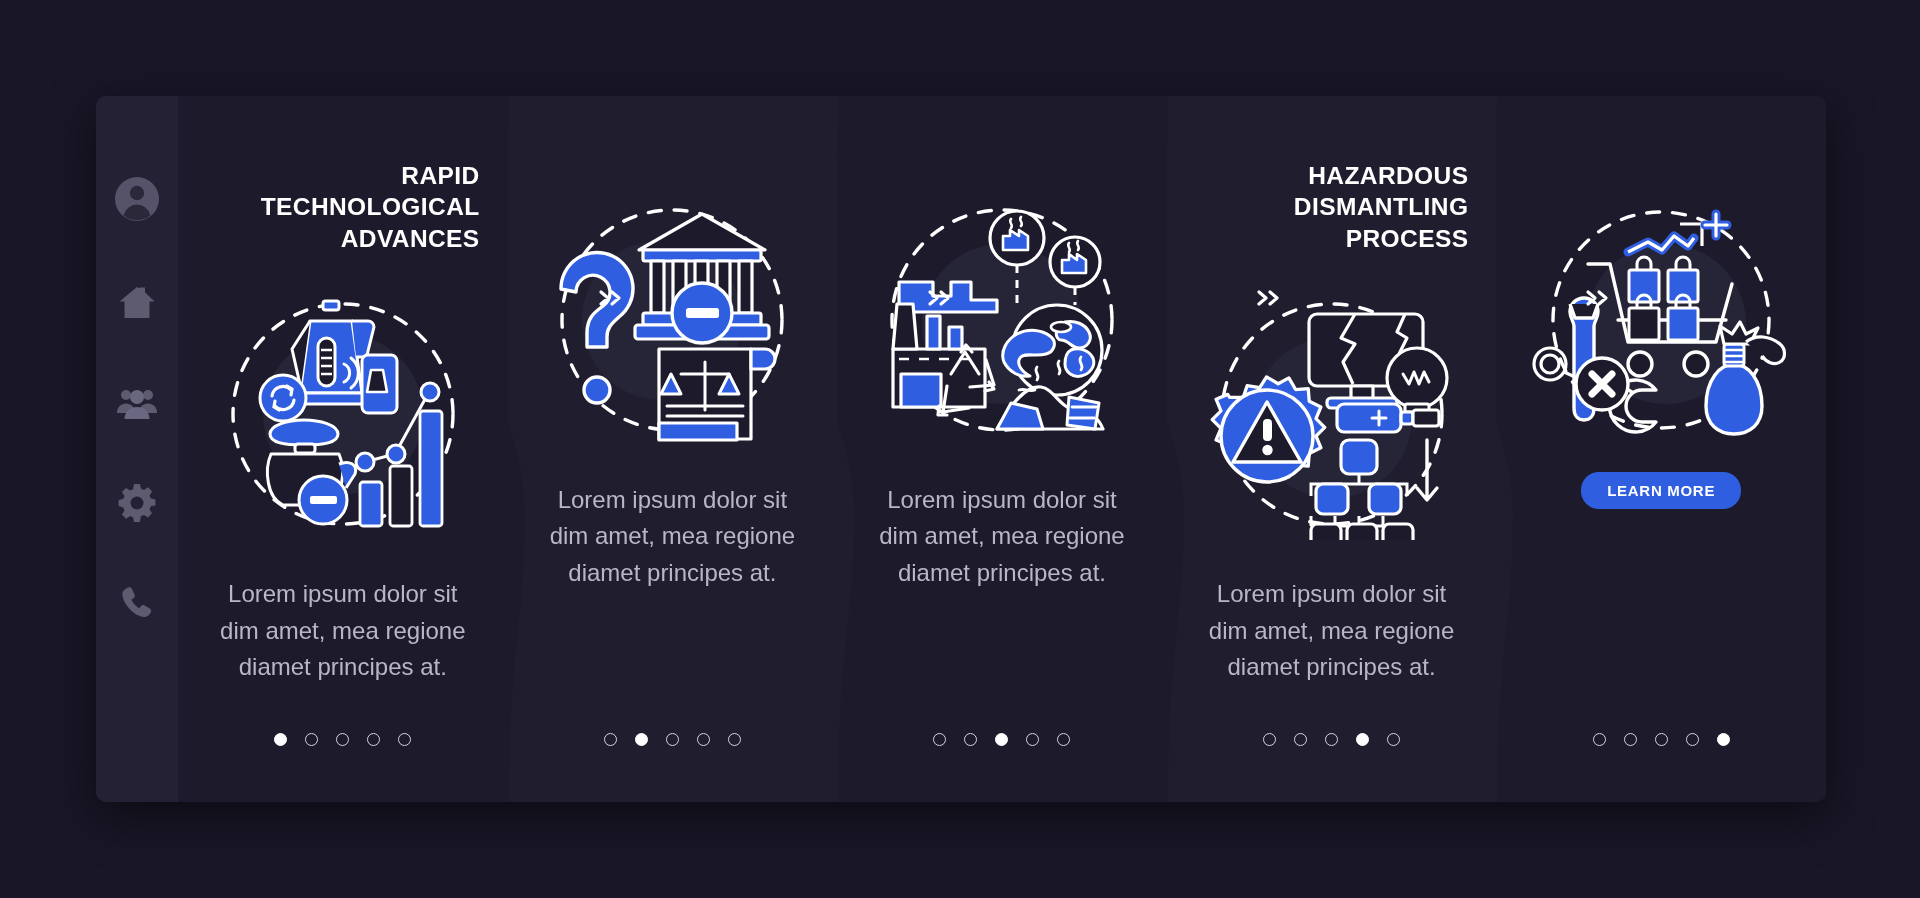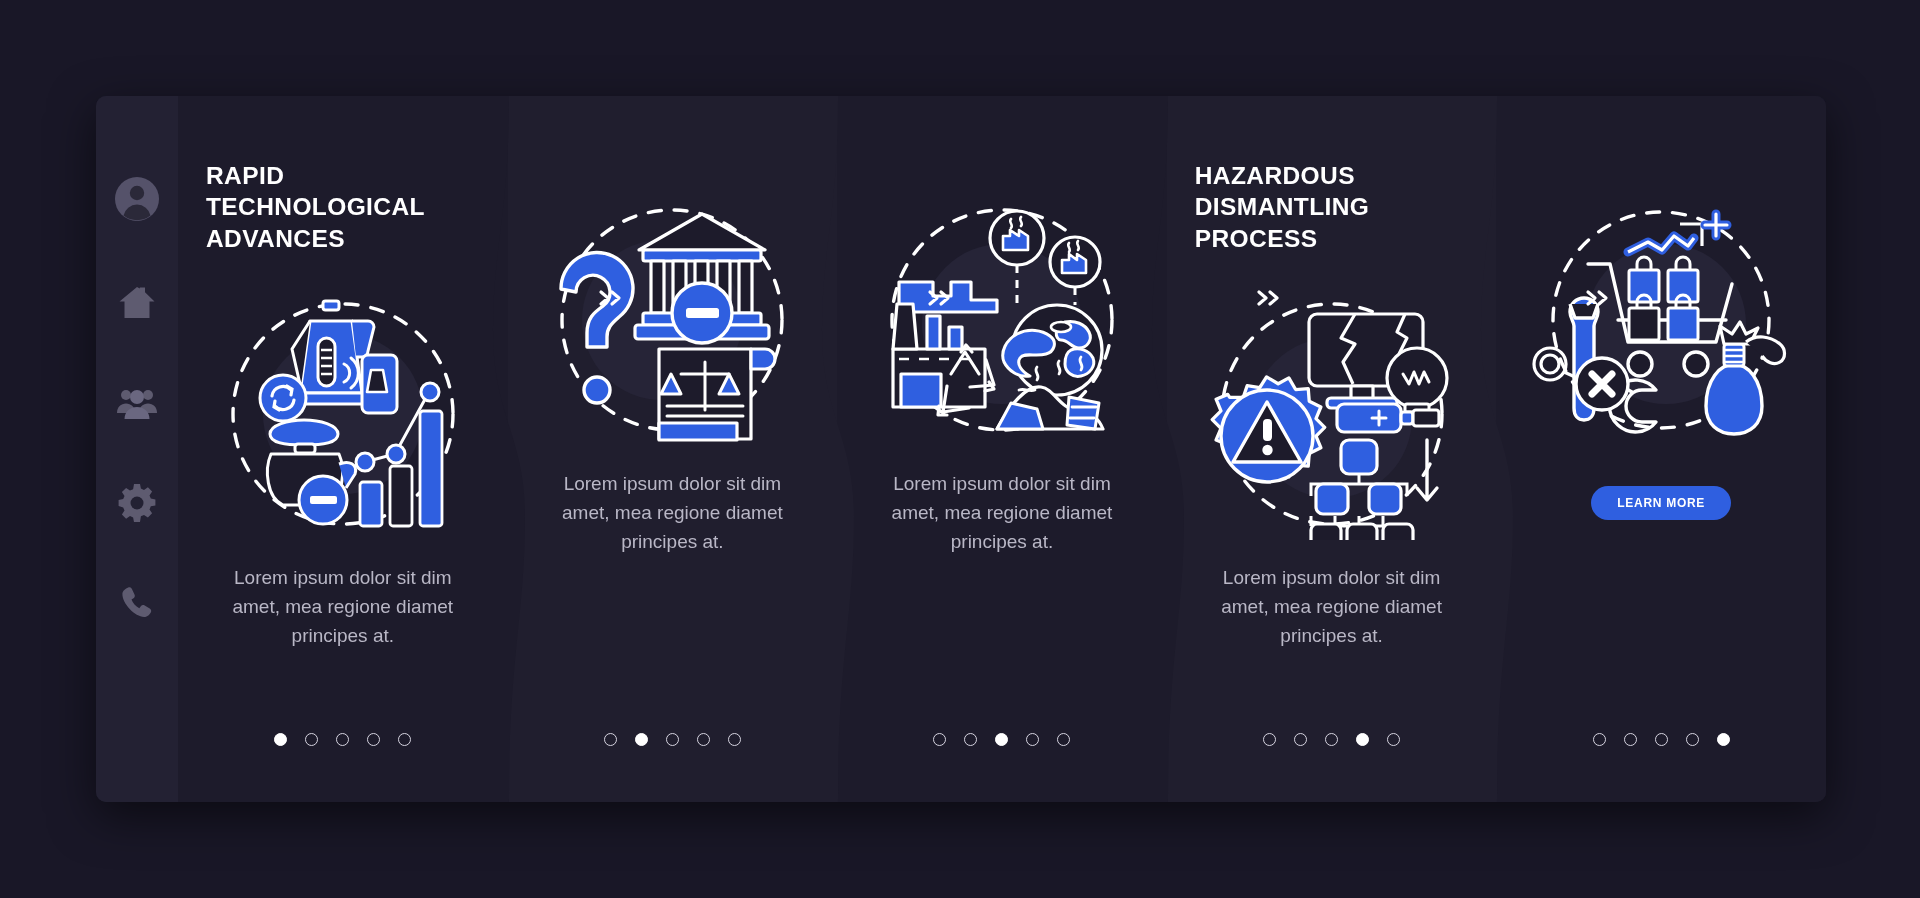--- a/index.html
+++ b/index.html
@@ -51,41 +51,41 @@
   
   .wave {
     position: absolute; left: -16px; top: 0;
     width: 34px; height: 100%;
     pointer-events: none;
   }
   .card:first-child .wave { display: none; }
 
   .card-title {
     font-size: 24.5px; font-weight: 700; letter-spacing: .4px;
-    color: #ffffff; text-align: left; line-height: 1.28;
+    color: #ffffff; text-align: right; line-height: 1.28;
     text-transform: uppercase;
     min-height: 66px;
   }
 
   .illus { margin-top: 34px; width: 266px; height: 252px; }
   .illus svg { display: block; width: 100%; height: 100%; }
 
   .card-desc {
-    margin-top: 24px;
-    font-size: 19px; line-height: 1.52;
+    margin-top: 36px;
+    font-size: 24px; line-height: 1.52;
     color: #b9b7c6; text-align: center;
     max-width: 252px;
   }
 
   .learn-more {
-    margin-top: 40px;
+    margin-top: 26px;
     background: #2f5fe0; color: #ffffff;
     border: none; border-radius: 18px;
     font-family: "Liberation Sans", sans-serif;
-    font-size: 12px; font-weight: 600; letter-spacing: .7px;
+    font-size: 15px; font-weight: 600; letter-spacing: .7px;
     padding: 10px 26px; cursor: pointer;
   }
 
   .dots { position: absolute; bottom: 56px; left: 0; right: 0;
           display: flex; justify-content: center; gap: 18px; }
   .dot { width: 13px; height: 13px; border-radius: 50%;
          border: 1.6px solid #d6d4e0; background: transparent; cursor: pointer; }
   .dot.on { background: #ffffff; border-color: #ffffff; }
 
   

